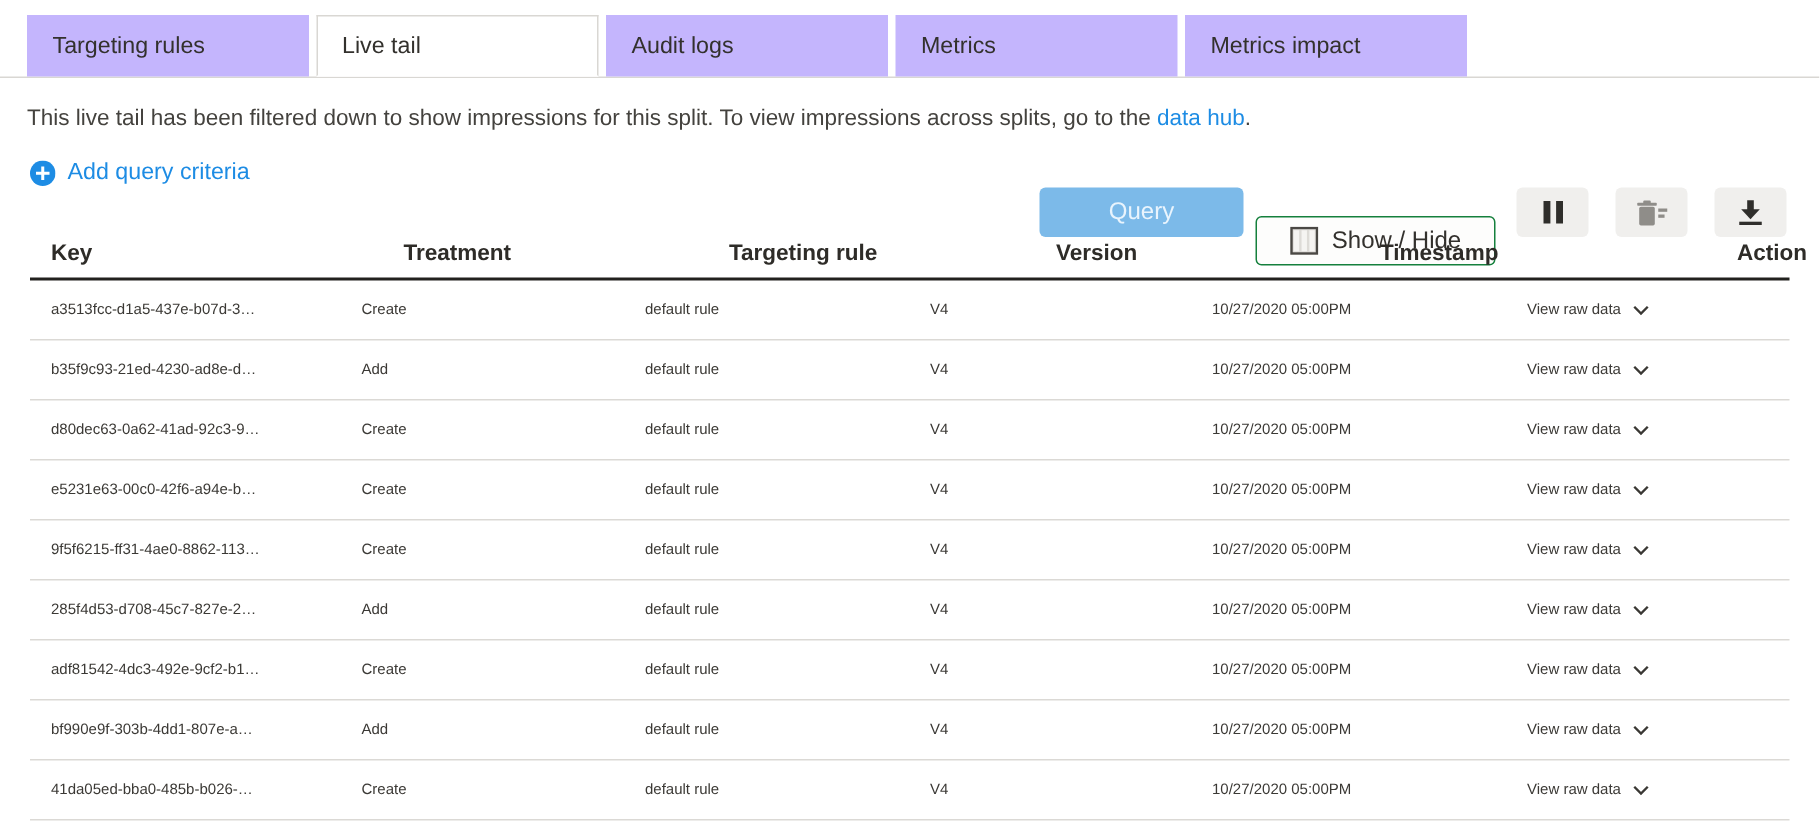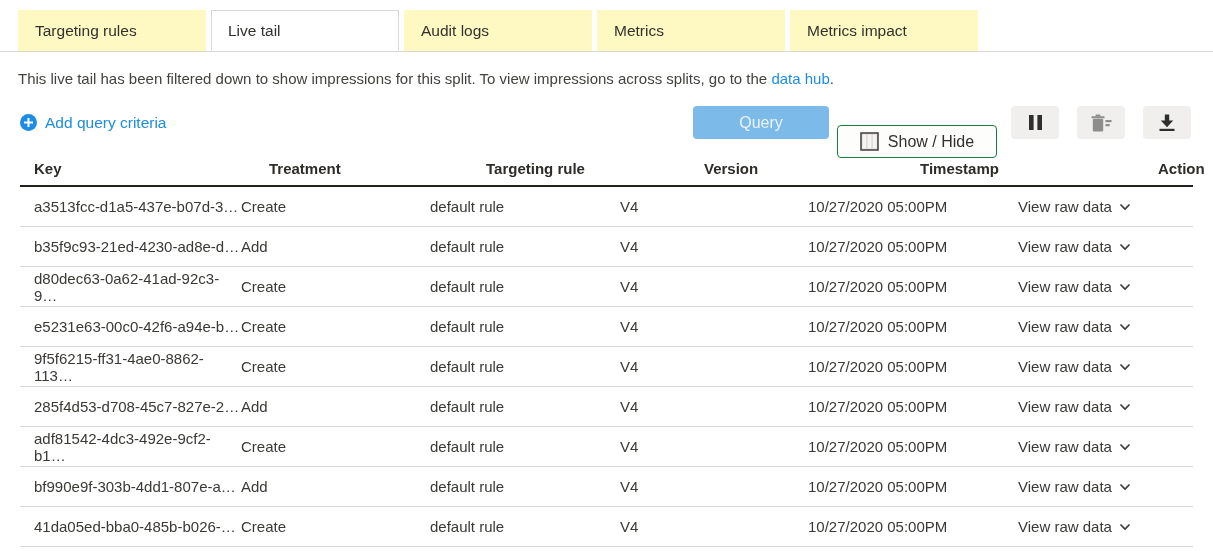--- a/index.html
+++ b/index.html
@@ -2,49 +2,49 @@
 <html><head>
 <meta charset="utf-8">
 <style>
   * { margin:0; padding:0; box-sizing:border-box; }
   html,body { width:1213px; height:551px; overflow:hidden; background:#fff;
     font-family:"Liberation Sans", sans-serif; color:#34322e; }
 
   
   .tabbar { display:flex; padding:10px 0 0 18px; border-bottom:1px solid #d9d7d3; }
   .tab { width:188px; height:41px; margin-right:5px; display:flex; align-items:center;
-    padding-left:16px; font-size:15.5px; color:#33312d; background:#fef9c3;
+    padding-left:16px; font-size:15.5px; color:#33312d; background:#c4b5fd;
     border:1px solid transparent; cursor:pointer; }
   .tab.active { background:#fff; border:1px solid #d9d7d3; border-bottom:1px solid #fff;
     margin-bottom:-1px; }
 
   
   .notice { margin:17px 18px 0 18px; font-size:15px; color:#44423e; line-height:20px; }
   .notice a { color:#1d8ce4; text-decoration:none; cursor:pointer; }
 
   
-  .toolbar { margin:17px 22px 0 20px; display:flex; align-items:center;
+  .toolbar { margin:17px 22px 0 20px; display:flex; align-items:flex-start;
     justify-content:space-between; height:33px; }
   .add-query { display:flex; align-items:center; gap:8px; color:#1d8ce4;
     font-size:15.5px; cursor:pointer; }
   .btn-group { display:flex; align-items:center;border-radius:13px; }
   .btn { height:33px; border-radius:4px; display:flex; align-items:center;
     justify-content:center; font-size:16px; cursor:pointer; border:none; }
   .btn-query { width:136px; background:#7cbae9; color:#e9f4fd; margin-right:8px; }
   .btn-showhide { width:160px; background:#fdfdfc; border:1px solid #15803d;
     color:#33312d; gap:9px; margin-right:14px;margin-top:38px; }
   .btn-icon { width:48px; background:#f0efed; margin-left:18px; }
 
   
   .table { margin:12px 20px 0 20px; }
   .trow { display:grid; grid-template-columns:221px 189px 190px 188px 210px 1fr;
     align-items:center; }
   .thead { height:36px; font-weight:bold; font-size:15px; color:#2e2c28;
     border-bottom:2px solid #22211e;gap:28px; }
-  .tbody .trow { height:40px; border-bottom:1px solid #dbd9d5; font-size:15px;
+  .tbody .trow { height:40px; border-bottom:1px solid #dbd9d5; font-size:10px;
     color:#3b3935; }
   .cell:first-child { padding-left:14px; }
   .action-cell { display:flex; align-items:center; gap:7px; cursor:pointer; }
   svg { display:block; }
 </style>
 </head>
 <body>
 
 <div class="tabbar">
 

